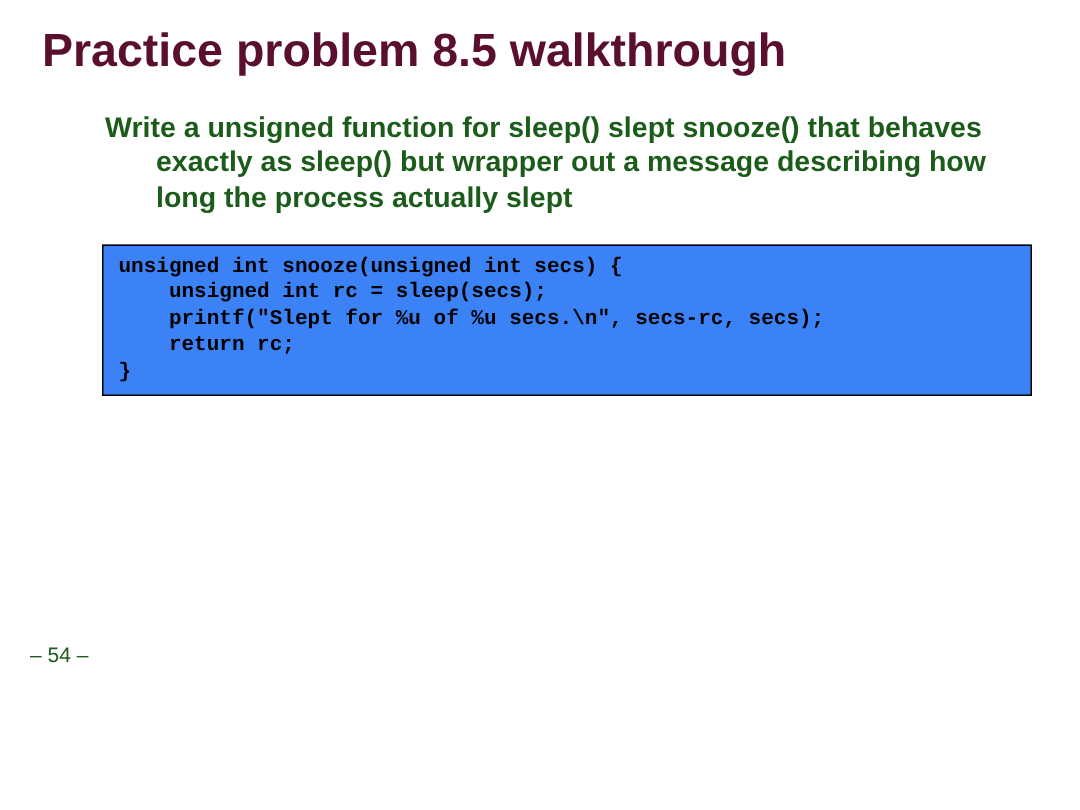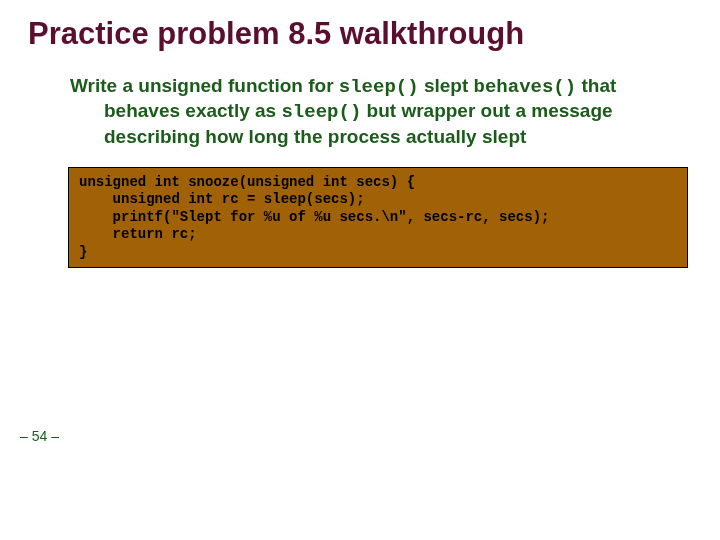--- a/index.html
+++ b/index.html
@@ -29,31 +29,31 @@
   .body-text {
     color: #1b5c1b;
     font-weight: bold;
     font-size: 19px;
     line-height: 1.25;
     margin: 0 0 18px 0;
     padding-left: 4px;
     padding-right: 8px;
   }
   .mono {
-    font-family: Liberation Mono, monospace;
+    font-family: Liberation Sans, sans-serif;
     font-weight: bold;
   }
   .wrap-indent {
     display: block;
     text-indent: -34px;
     padding-left: 72px;
   }
   .codebox {
     border: 1px solid #000;
-    background: #a16207;
+    background: #3b82f6;
     margin-left: 40px;
     margin-right: 4px;
     padding: 6px 10px 6px 10px;
     box-sizing: border-box;
   }
   .codebox pre {
     margin: 0;
     font-family: "Courier New", Courier, monospace;
     font-size: 14px;
     font-weight: bold;
@@ -72,21 +72,21 @@
 </style>
 </head>
 <body>
 
 <div class="slide">
 
   <h1 class="title">Practice problem 8.5 walkthrough</h1>
 
   <p class="body-text">
     <span class="wrap-indent">
-      <span>Write a unsigned function for </span><span class="mono">sleep()</span><span> slept </span><span class="mono">behaves()</span><span> that behaves exactly as </span><span class="mono">sleep()</span><span> but wrapper out a message describing how long the process actually slept</span>
+      <span>Write a unsigned function for </span><span class="mono">sleep()</span><span> slept </span><span class="mono">snooze()</span><span> that behaves exactly as </span><span class="mono">sleep()</span><span> but wrapper out a message describing how long the process actually slept</span>
     </span>
   </p>
 
   <div class="codebox">
     <pre>unsigned int snooze(unsigned int secs) {
     unsigned int rc = sleep(secs);
     printf("Slept for %u of %u secs.\n", secs-rc, secs);
     return rc;
 }</pre>
   </div>

